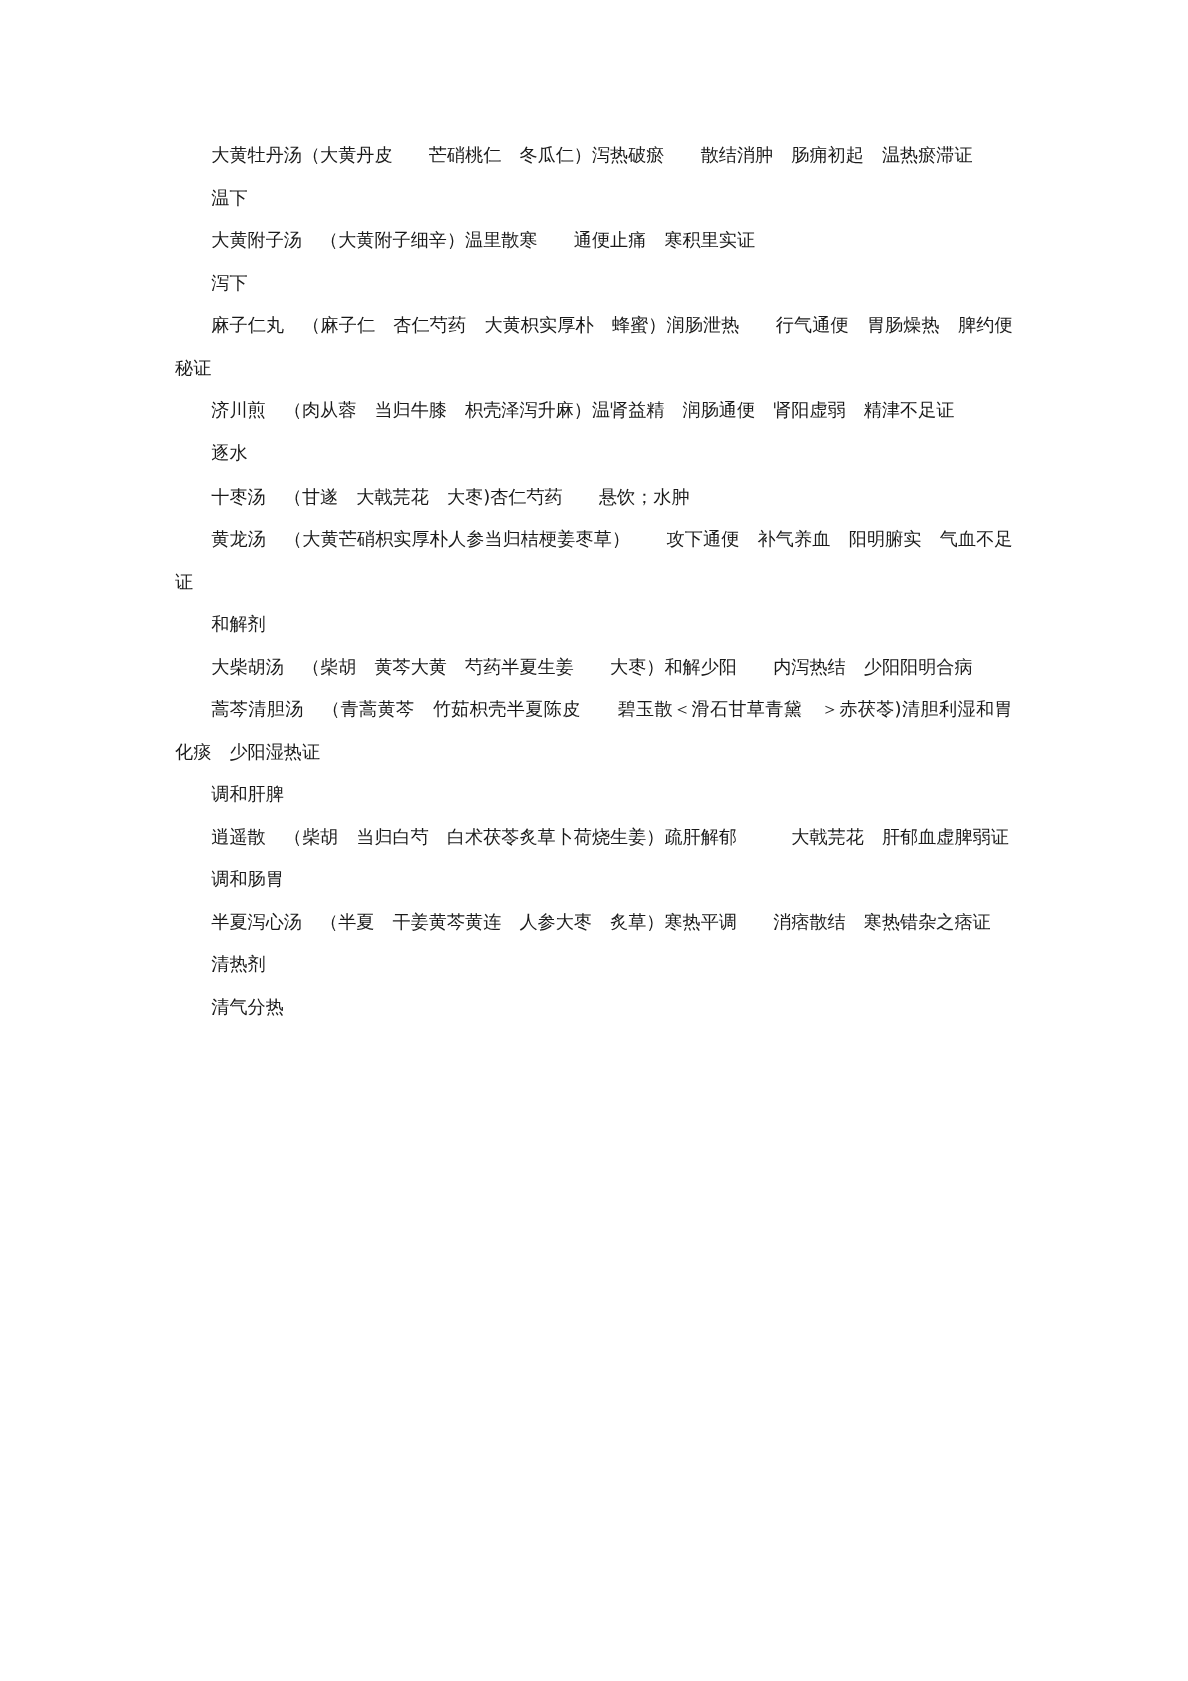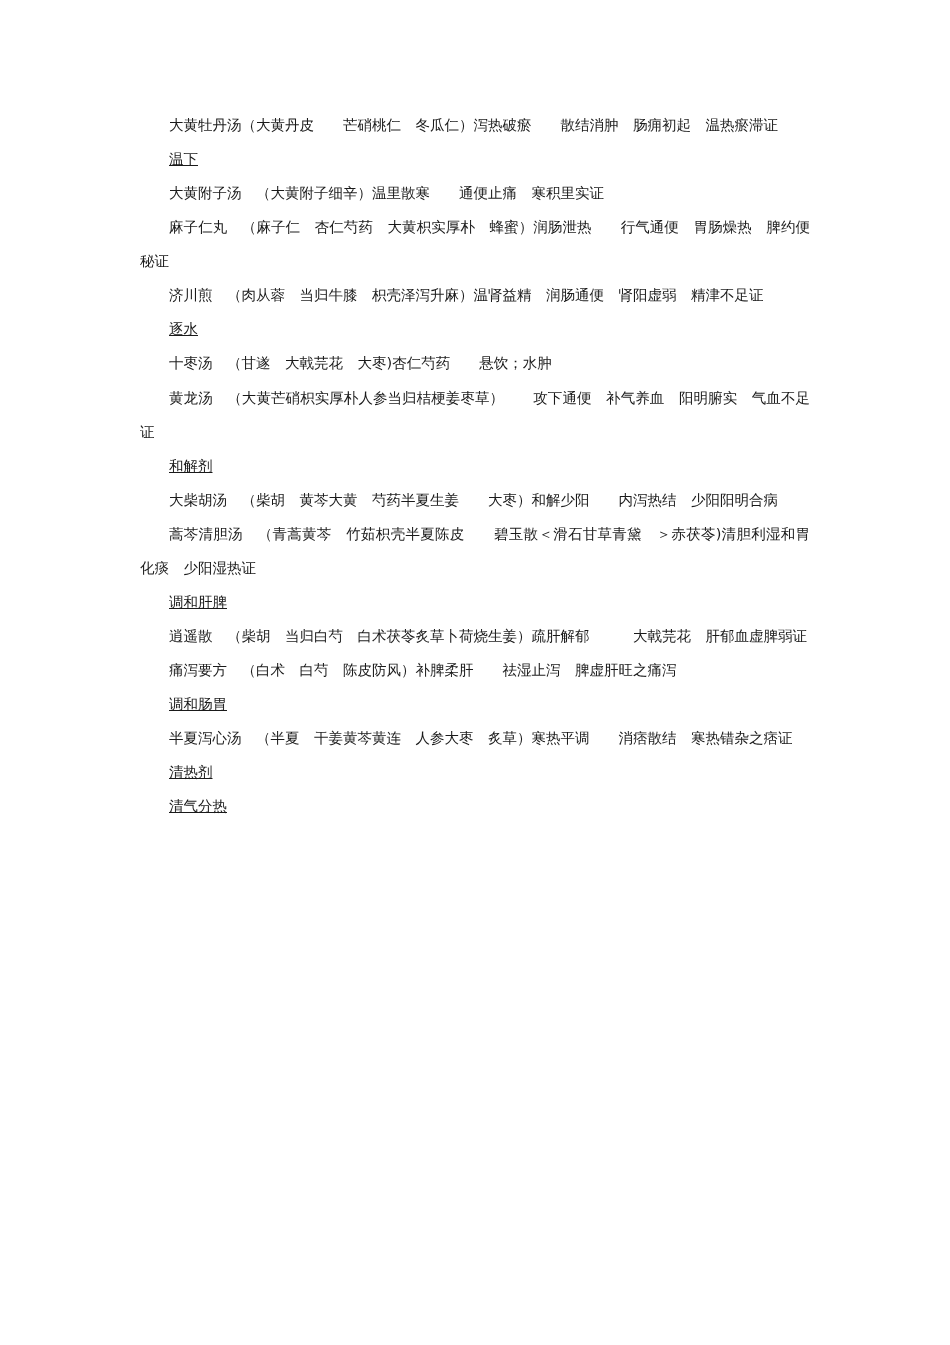--- a/index.html
+++ b/index.html
@@ -26,40 +26,39 @@
   }
   .para {
     margin: 0;
     text-indent: 2em;
     text-align: justify;
     word-break: break-all;
     white-space: normal;
   }
   .para.heading {
     text-indent: 2em;
-    text-decoration: underline;
   }
 </style>
 </head>
 <body>
 
 <div class="page">
   <div class="doc-body">
     <p class="para entry">大黄牡丹汤（大黄丹皮　　芒硝桃仁　冬瓜仁）泻热破瘀　　散结消肿　肠痈初起　温热瘀滞证</p>
     <p class="para heading">温下</p>
     <p class="para entry">大黄附子汤　（大黄附子细辛）温里散寒　　通便止痛　寒积里实证</p>
+    <p class="para heading">泻下</p>
     <p class="para entry">麻子仁丸　（麻子仁　杏仁芍药　大黄枳实厚朴　蜂蜜）润肠泄热　　行气通便　胃肠燥热　脾约便秘证</p>
     <p class="para entry">济川煎　（肉从蓉　当归牛膝　枳壳泽泻升麻）温肾益精　润肠通便　肾阳虚弱　精津不足证</p>
     <p class="para heading">逐水</p>
     <p class="para entry">十枣汤　（甘遂　大戟芫花　大枣)杏仁芍药　　悬饮；水肿</p>
     <p class="para entry">黄龙汤　（大黄芒硝枳实厚朴人参当归桔梗姜枣草）　　攻下通便　补气养血　阳明腑实　气血不足证</p>
     <p class="para heading">和解剂</p>
     <p class="para entry">大柴胡汤　（柴胡　黄芩大黄　芍药半夏生姜　　大枣）和解少阳　　内泻热结　少阳阳明合病</p>
     <p class="para entry">蒿芩清胆汤　（青蒿黄芩　竹茹枳壳半夏陈皮　　碧玉散＜滑石甘草青黛　＞赤茯苓)清胆利湿和胃化痰　少阳湿热证</p>
     <p class="para heading">调和肝脾</p>
     <p class="para entry">逍遥散　（柴胡　当归白芍　白术茯苓炙草卜荷烧生姜）疏肝解郁　　　大戟芫花　肝郁血虚脾弱证</p>
-    <p class="para entry">痛泻要方　（白术　白芍　陈皮防风）补脾柔肝　　祛湿止泻　脾虚肝旺之痛泻</p>
     <p class="para heading">调和肠胃</p>
     <p class="para entry">半夏泻心汤　（半夏　干姜黄芩黄连　人参大枣　炙草）寒热平调　　消痞散结　寒热错杂之痞证</p>
     <p class="para heading">清热剂</p>
     <p class="para heading">清气分热</p>
   </div>
 </div>
 
 </body></html>

